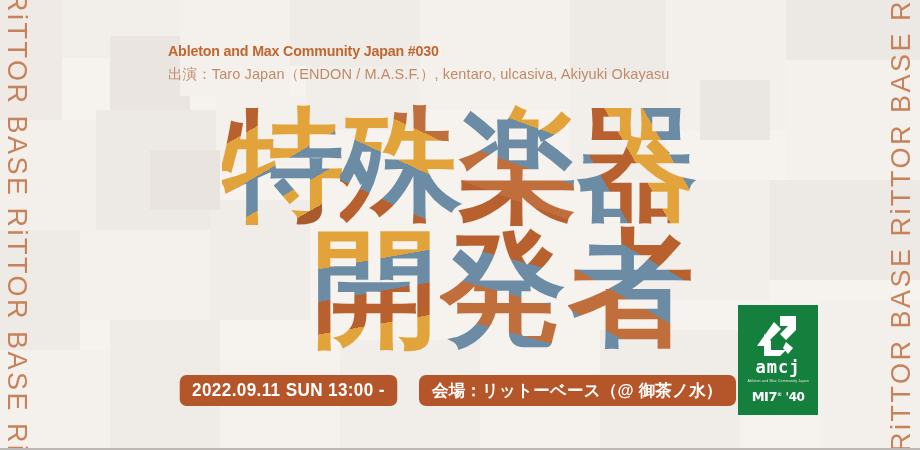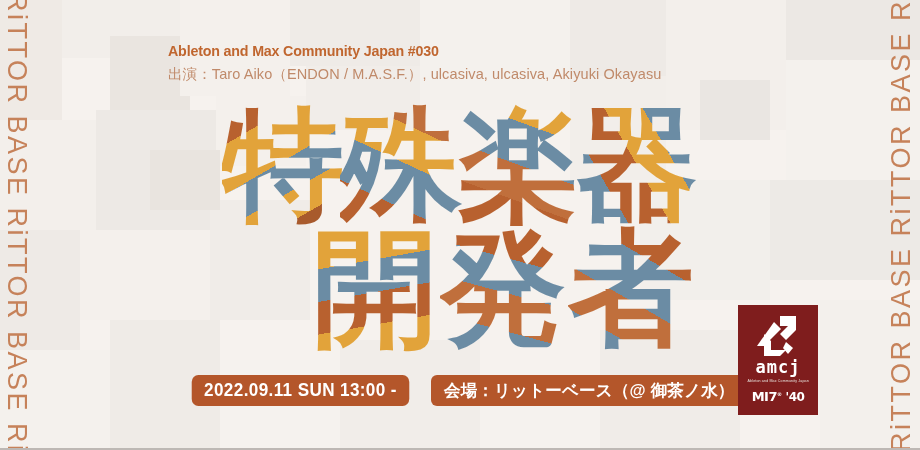--- a/index.html
+++ b/index.html
@@ -92,21 +92,21 @@
   
   .k0 { background-image:linear-gradient(150deg,#b8612f 0 22%,#e2a33a 22% 48%,#6b8ca4 48% 66%,#e2a33a 66% 82%,#a85a2c 82% 100%); }
   .k1 { background-image:linear-gradient(25deg,#b8612f 0 26%,#6b8ca4 26% 52%,#e2a33a 52% 74%,#c06f3c 74% 100%); }
   .k2 { background-image:linear-gradient(200deg,#e2a33a 0 24%,#6b8ca4 24% 50%,#c06f3c 50% 72%,#b8612f 72% 100%); }
   .k3 { background-image:linear-gradient(60deg,#6b8ca4 0 28%,#b8612f 28% 50%,#e2a33a 50% 70%,#6b8ca4 70% 100%); }
   .k4 { background-image:linear-gradient(170deg,#e2a33a 0 30%,#6b8ca4 30% 52%,#b8612f 52% 74%,#e2a33a 74% 100%); }
   .k5 { background-image:linear-gradient(15deg,#6b8ca4 0 24%,#c06f3c 24% 48%,#6b8ca4 48% 70%,#b8612f 70% 100%); }
   .k6 { background-image:linear-gradient(210deg,#b8612f 0 30%,#6b8ca4 30% 56%,#c06f3c 56% 78%,#6b8ca4 78% 100%); }
 
   
-  .pills { position:absolute; left:186px; top:375px; display:flex; gap:16px; z-index:7; }
+  .pills { position:absolute; left:174px; top:375px; display:flex; gap:16px; z-index:7; }
   .pill {
     background:#b4562a;
     color:#ffffff;
     border-radius:7px;
     display:flex;
     align-items:center;
     height:31px;
     padding:0 13px;
     white-space:nowrap;
   }
@@ -114,29 +114,28 @@
     font-size:18px;
     font-weight:bold;
     letter-spacing:0.4px;
     font-family:"Liberation Sans Narrow","Liberation Sans",sans-serif;
     transform:scaleX(0.95);
   }
   .pill-venue {
     font-size:16.5px;
     font-weight:bold;
     letter-spacing:0.2px;
-    border-radius:6px;
   }
 
   
   .logo-panel {
     position:absolute;
     left:738px; top:305px;
     width:80px; height:110px;
-    background:#7f1d1d;
+    background:#15803d;
     z-index:7;
     display:flex;
     flex-direction:column;
     align-items:center;
     justify-content:flex-start;
     padding-top:9px;
   }
   .logo-mark { width:56px; height:44px; }
   .logo-word {
     margin-top:1px;
@@ -219,21 +218,21 @@
   <div class="rail rail-left">
     <div class="rail-text">RiTTOR BASE RiTTOR BASE RiTTOR BASE</div>
   </div>
 
   <div class="rail rail-right">
     <div class="rail-text">RiTTOR BASE RiTTOR BASE RiTTOR BASE</div>
   </div>
 
   <div class="header">
     <div class="head-title">Ableton and Max Community Japan #030</div>
-    <div class="head-sub">出演：Taro Aiko（ENDON / M.A.S.F.）, ulcasiva, ulcasiva, Akiyuki Okayasu</div>
+    <div class="head-sub">出演：Taro Japan（ENDON / M.A.S.F.）, kentaro, ulcasiva, Akiyuki Okayasu</div>
   </div>
 
   <div class="title-wrap kline" id="line1">
     <span class="kchar k0">特</span>
     <span class="kchar k1">殊</span>
     <span class="kchar k2">楽</span>
     <span class="kchar k3">器</span>
   </div>
 
   <div class="title-wrap kline" id="line2">

